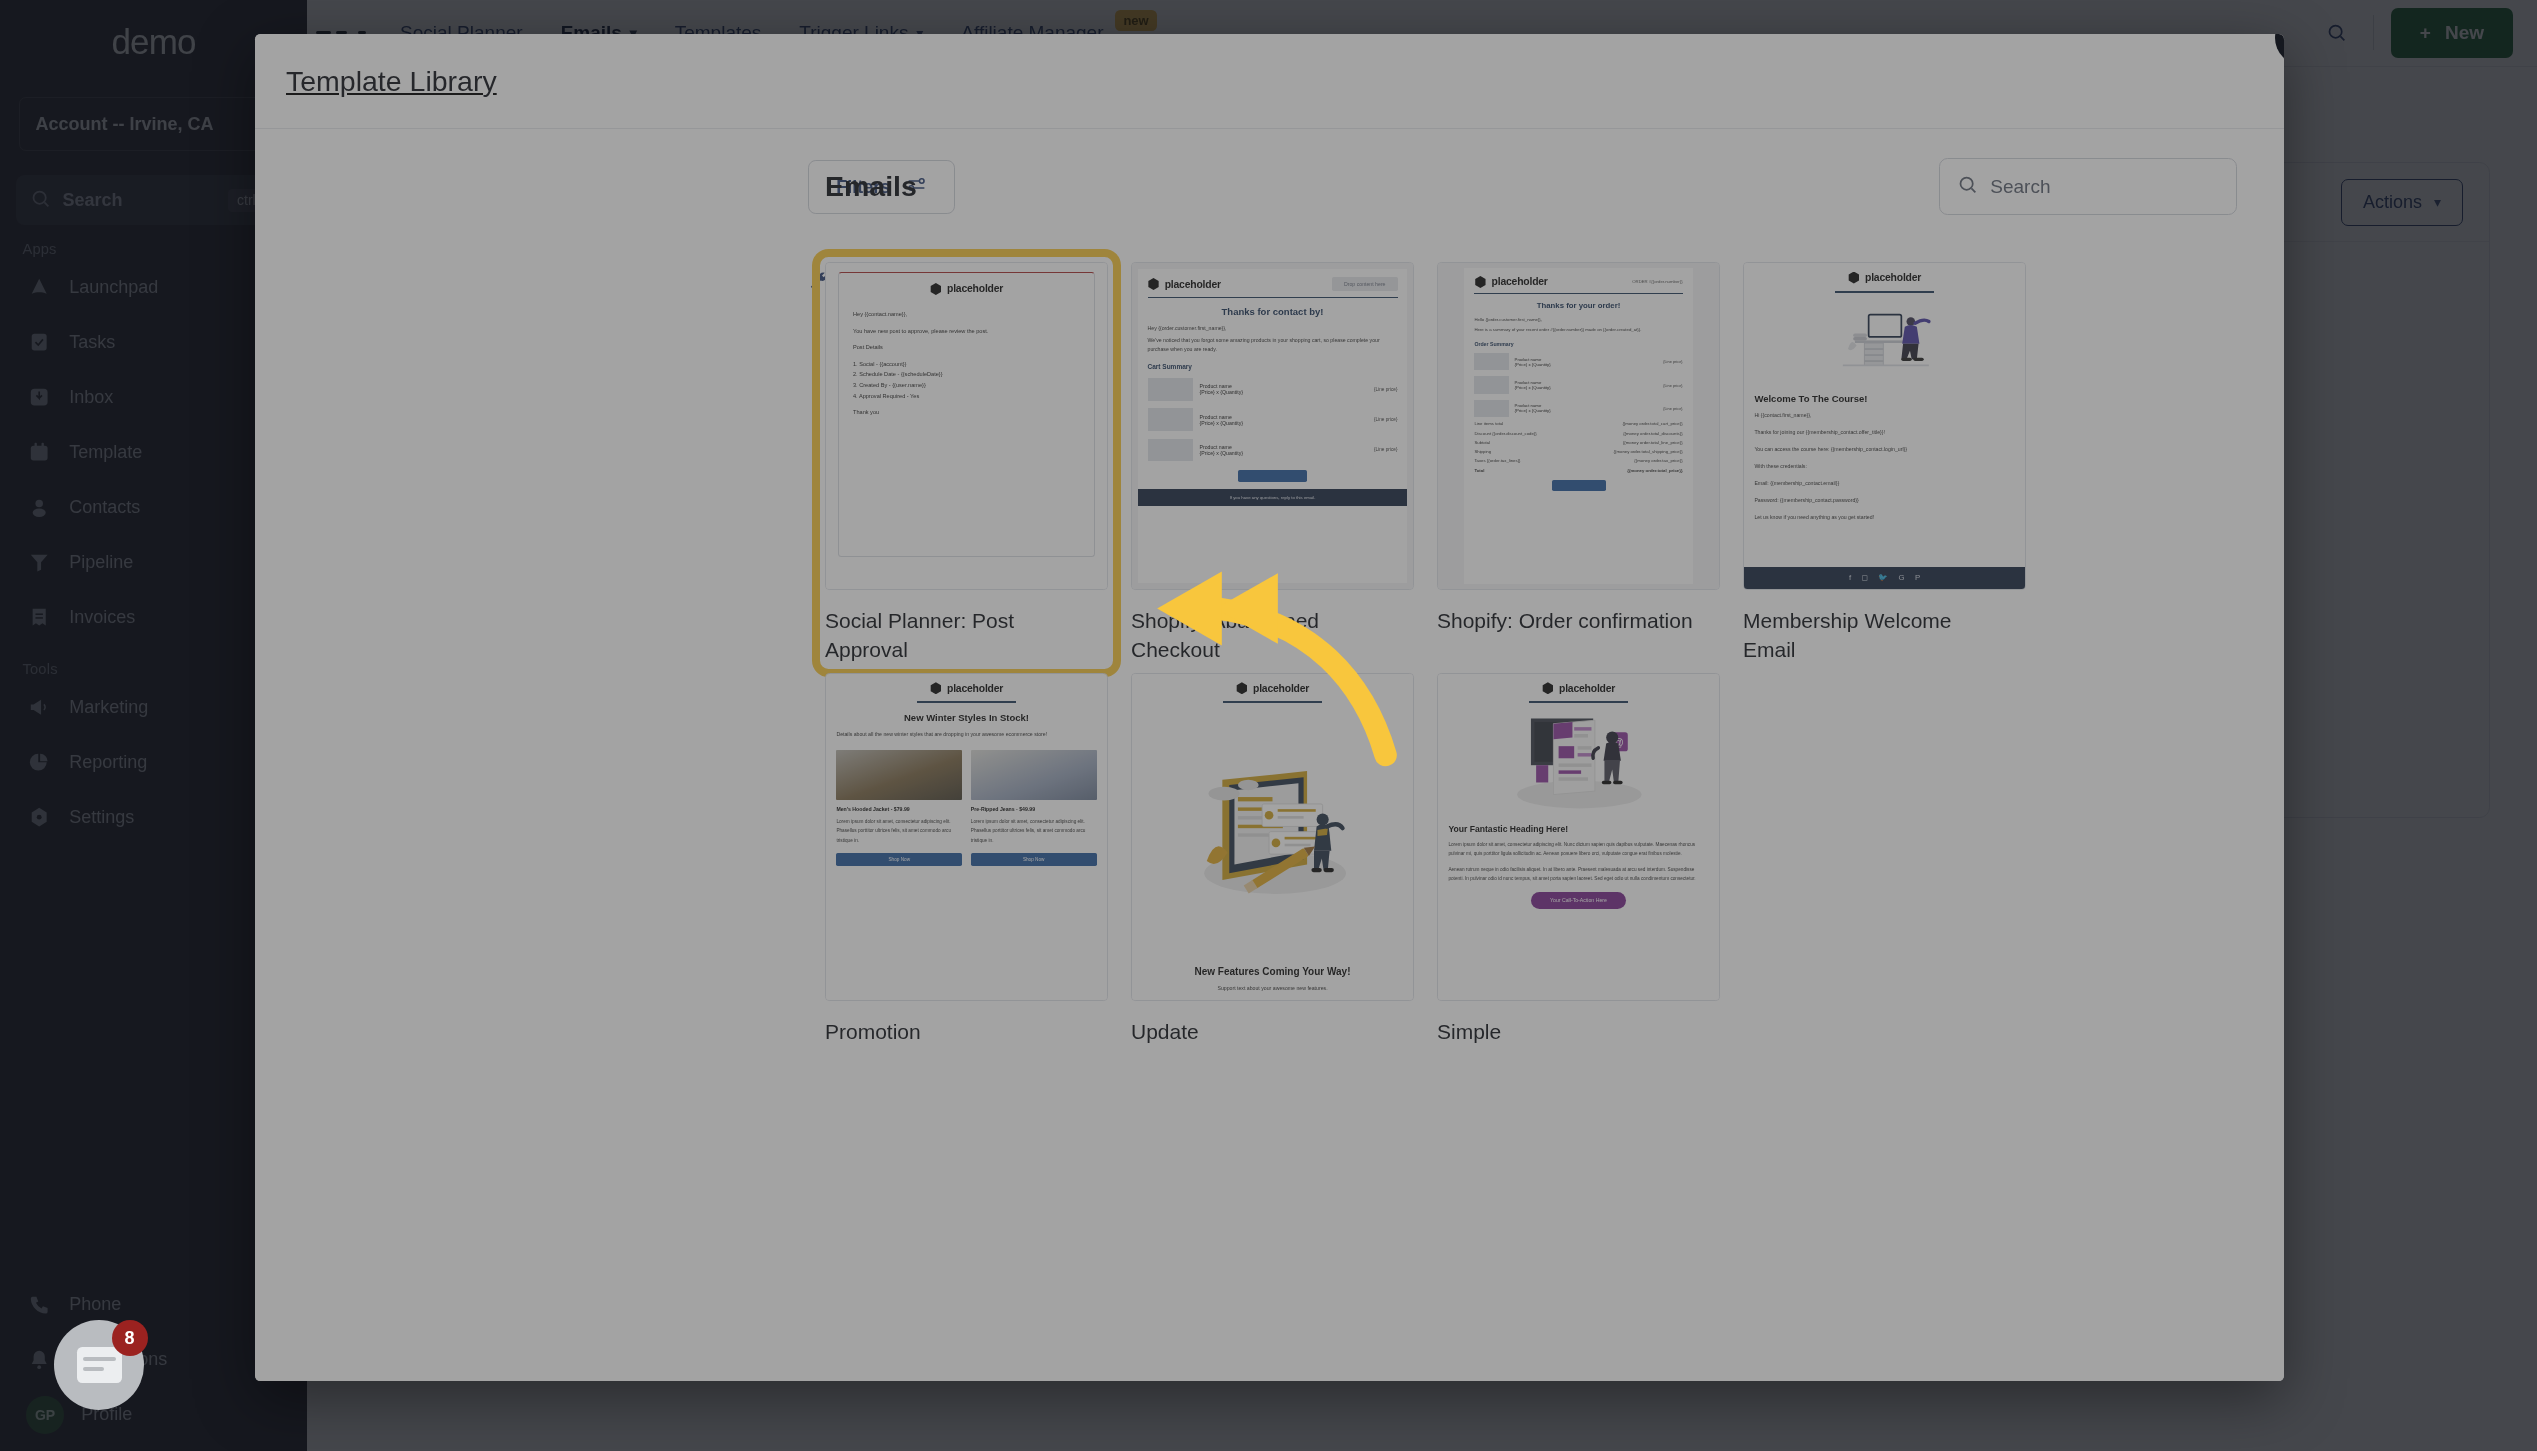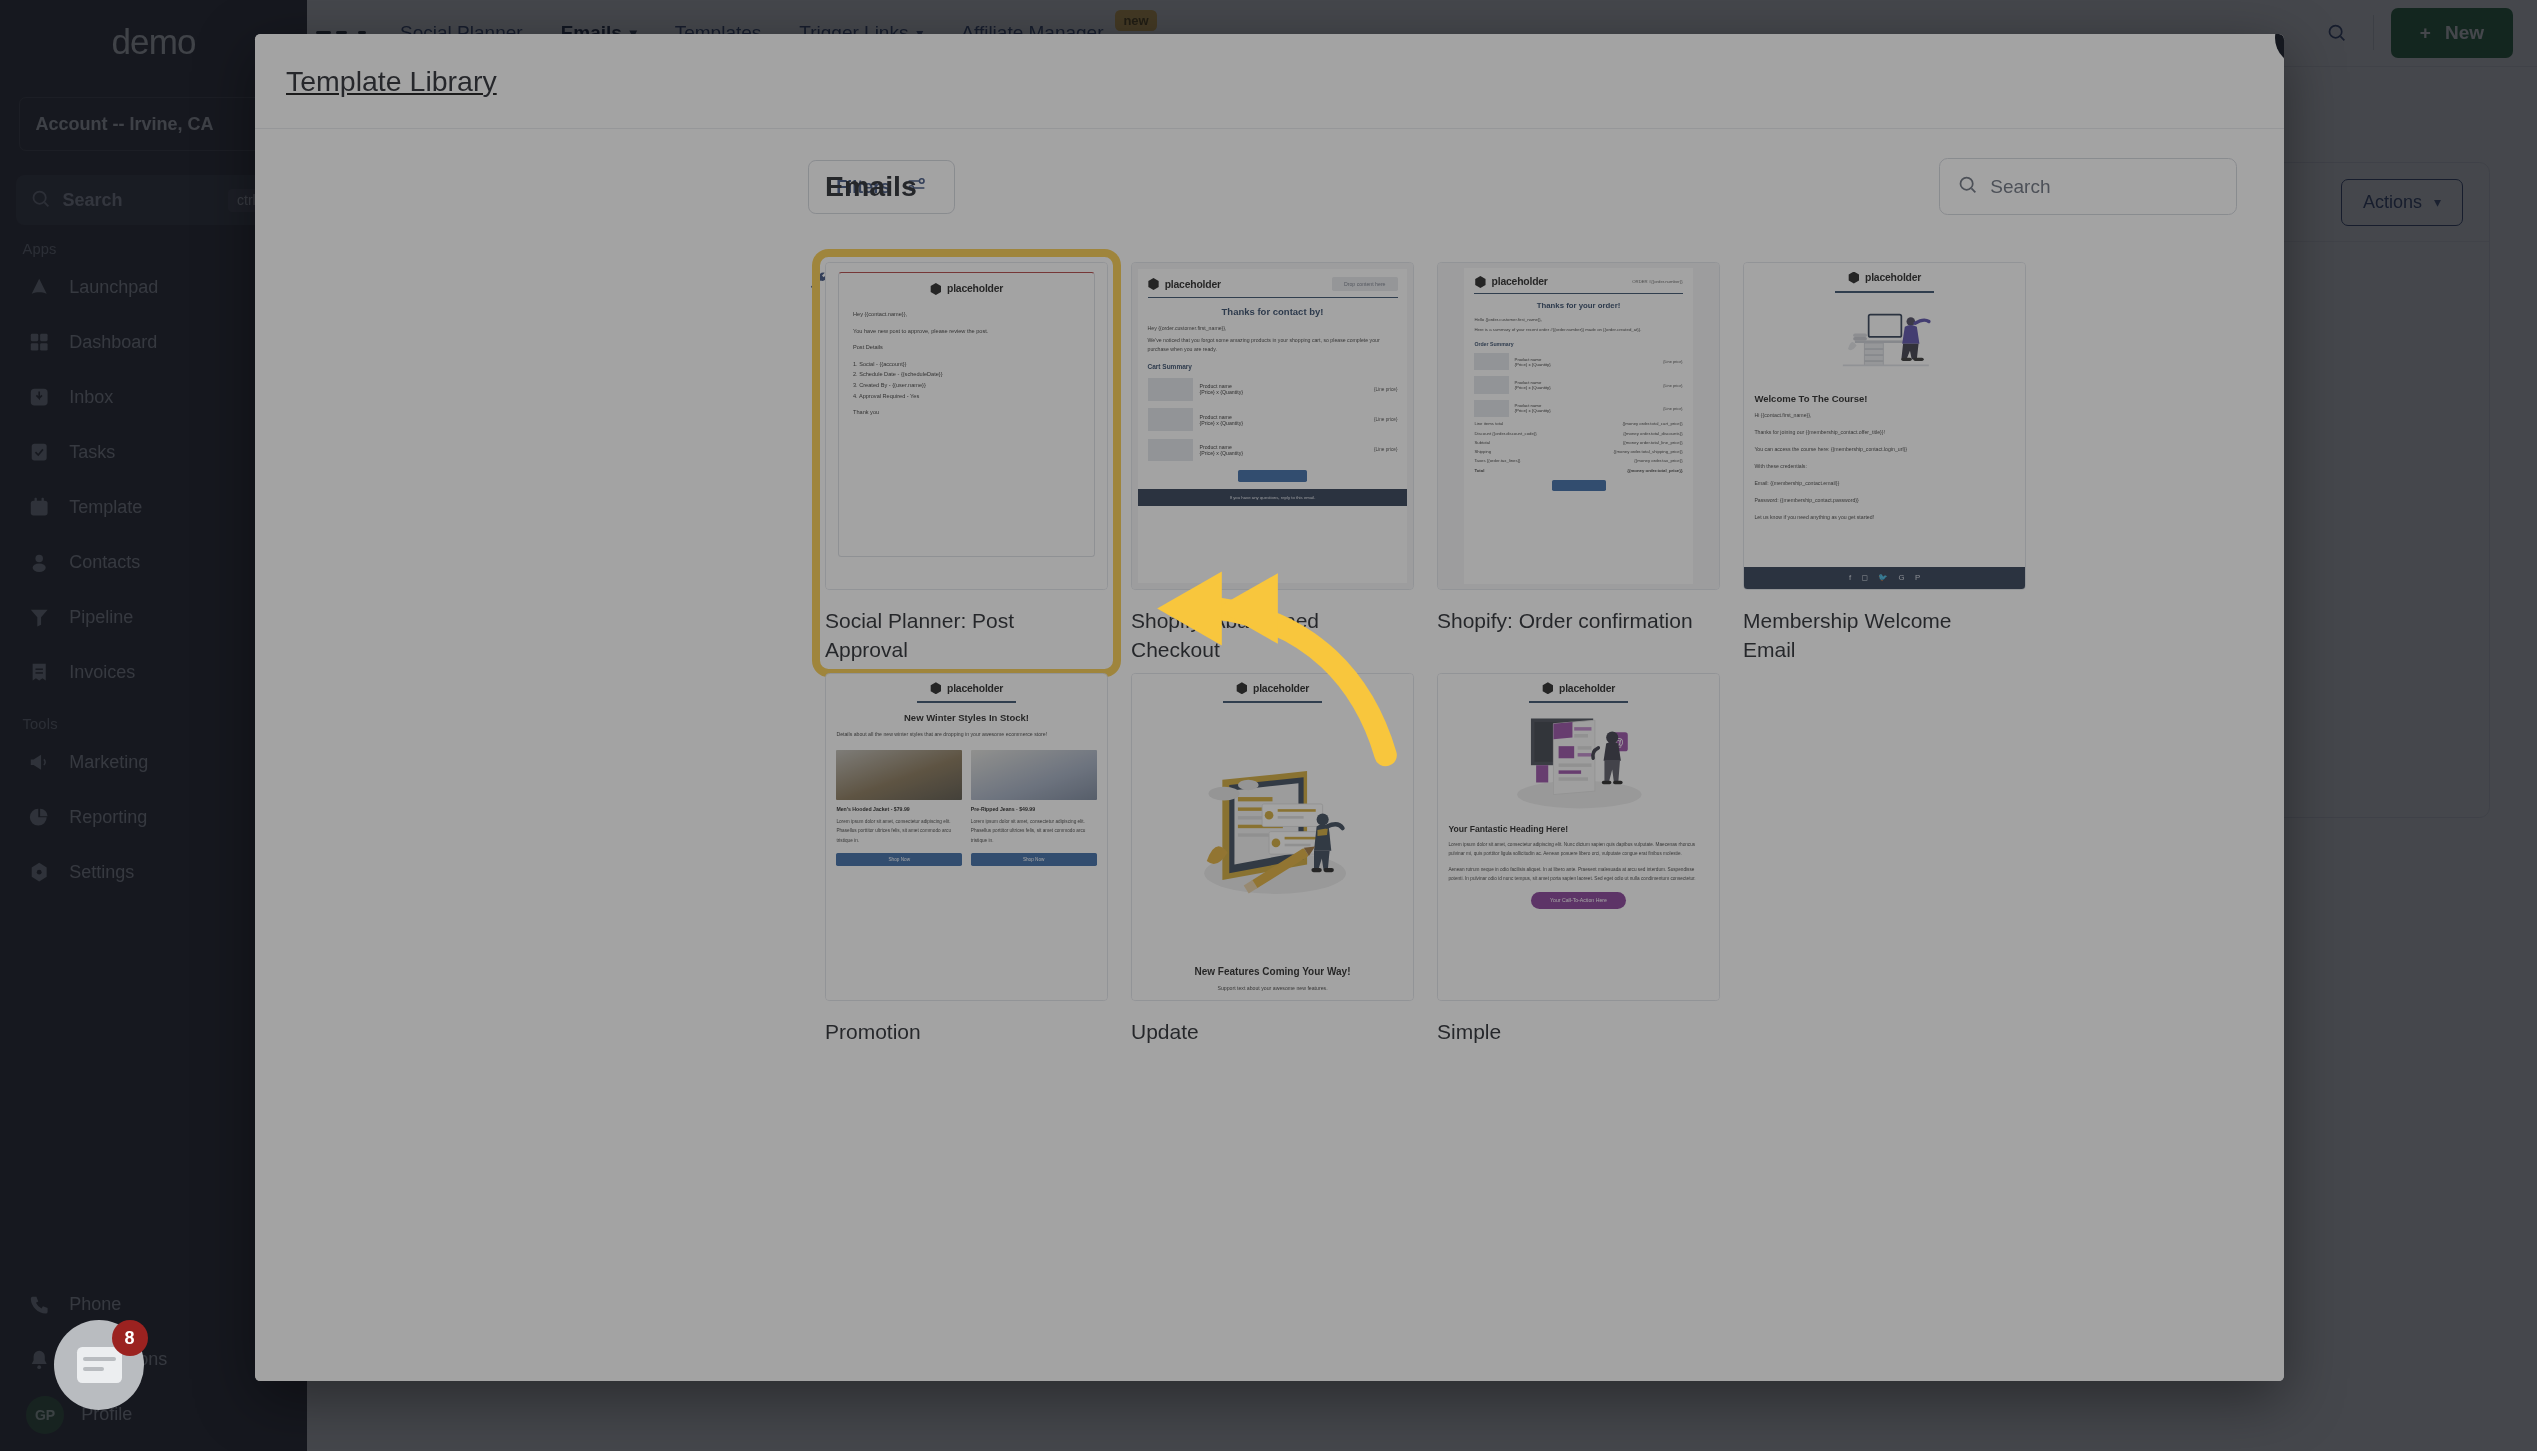--- a/index.html
+++ b/index.html
@@ -348,46 +348,35 @@
       <span class="nav-ico">
           <svg viewBox="0 0 24 24">
             <path d="M12 3 4 19c3-1 5-1.5 8-1.5s5 .5 8 1.5L12 3z"></path>
           </svg>
         </span>
       <span>Launchpad</span>
     </div>
     <div class="nav-item">
       <span class="nav-ico">
           <svg viewBox="0 0 24 24">
-            <rect x="3" y="3" width="8" height="8" rx="1.5"></rect>
-            <rect x="13" y="3" width="8" height="8" rx="1.5"></rect>
-            <rect x="3" y="13" width="8" height="8" rx="1.5"></rect>
-            <rect x="13" y="13" width="8" height="8" rx="1.5"></rect>
+            <rect x="4" y="3" width="16" height="18" rx="3"></rect>
+            <path d="M8 12l3 3 5-6" stroke="#2b2b32" stroke-width="1.8" fill="none"></path>
           </svg>
         </span>
-      <span>Dashboard</span>
+      <span>Tasks</span>
     </div>
     <div class="nav-item">
       <span class="nav-ico">
           <svg viewBox="0 0 24 24">
             <rect x="3" y="3" width="18" height="18" rx="4"></rect>
             <path d="M12 6v7l-3-3M12 13l3-3" stroke="#2b2b32" stroke-width="1.8" fill="none"></path>
           </svg>
         </span>
       <span>Inbox</span>
       <span class="badge-dot"></span>
-    </div>
-    <div class="nav-item">
-      <span class="nav-ico">
-          <svg viewBox="0 0 24 24">
-            <rect x="4" y="3" width="16" height="18" rx="3"></rect>
-            <path d="M8 12l3 3 5-6" stroke="#2b2b32" stroke-width="1.8" fill="none"></path>
-          </svg>
-        </span>
-      <span>Tasks</span>
     </div>
     <div class="nav-item">
       <span class="nav-ico">
           <svg viewBox="0 0 24 24">
             <rect x="3" y="5" width="18" height="16" rx="3"></rect>
             <rect x="7" y="2" width="2.5" height="5" rx="1"></rect>
             <rect x="14.5" y="2" width="2.5" height="5" rx="1"></rect>
           </svg>
         </span>
       <span>Template</span>

